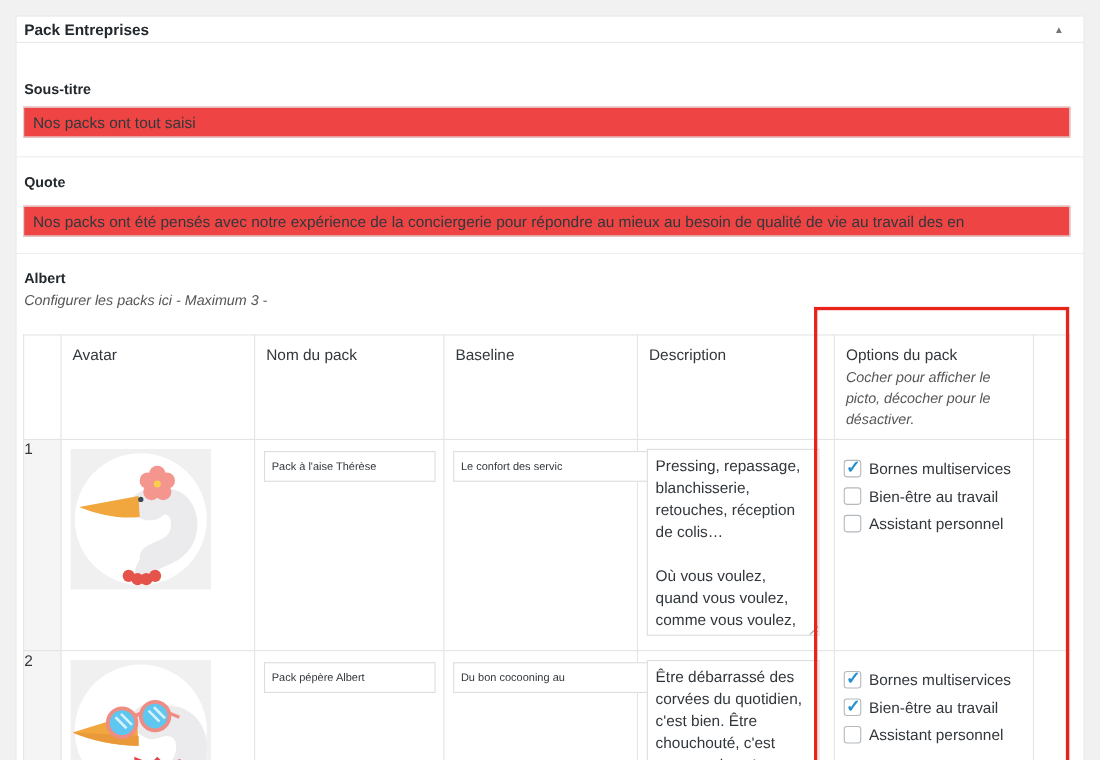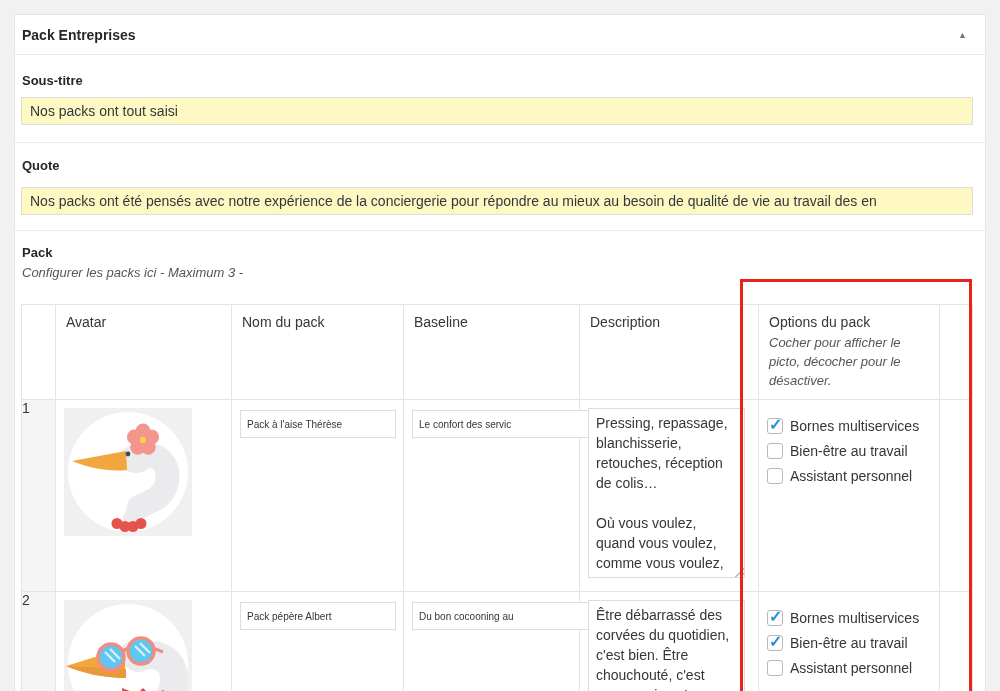--- a/index.html
+++ b/index.html
@@ -8,32 +8,32 @@
     background: #f1f1f1;
     font-family: "Liberation Sans", sans-serif;
     color: #32373c;
   }
   .metabox {
     position: absolute; left: 14px; top: 14px;
     width: 972px; height: 710px;
     background: #fff; border: 1px solid #e5e5e5;
   }
   .mb-header {
-    position: absolute; left: 0; top: 0; right: 0; height: 40px;
+    position: absolute; left: 0; top: 0; right: 0; height: 24px;
     border-bottom: 1px solid #e8e8e8;
     display: flex; align-items: center; padding: 0 12px 0 7px;
   }
   .mb-title { font-size: 14px; font-weight: bold; color: #23282d; flex: 1; }
   .mb-toggle { font-size: 9px; color: #72777c; cursor: pointer; padding: 4px 6px; }
   .field-label {
     position: absolute; left: 7px; font-size: 13px; font-weight: bold; color: #23282d;
   }
   .text-input {
     position: absolute; left: 6px; width: 952px; height: 28px;
-    border: 1px solid #ddd; background: #fef9c3; border-radius: 0;
+    border: 1px solid #ddd; background: #ef4444; border-radius: 0;
     font-family: "Liberation Sans", sans-serif; font-size: 14px; color: #32373c;
     padding: 0 8px; outline: none; white-space: nowrap; overflow: hidden;
   }
   .divider { position: absolute; left: 0; right: 0; height: 0; border-top: 1px solid #eeeeee; }
   .instructions { position: absolute; left: 7px; font-size: 13px; font-style: italic; color: #555; }
 
   table.packs {
     position: absolute; left: 6px; top: 289px;
     border-collapse: collapse; table-layout: fixed; width: 951px;
     background: #fff;
@@ -98,21 +98,21 @@
   <div class="field-label" style="top:58px">Sous-titre</div>
   <input class="text-input" style="top: 82px;" type="text" value="Nos packs ont tout saisi">
 
   <div class="divider" style="top:127px"></div>
 
   <div class="field-label" style="top:143px">Quote</div>
   <input class="text-input" style="top: 172px;" type="text" value="Nos packs ont été pensés avec notre expérience de la conciergerie pour répondre au mieux au besoin de qualité de vie au travail des en">
 
   <div class="divider" style="top:215px"></div>
 
-  <div class="field-label" style="top:230px">Pack</div>
+  <div class="field-label" style="top:230px">Albert</div>
   <div class="instructions" style="top:250px">Configurer les packs ici - Maximum 3 -</div>
 
   <table class="packs">
     <colgroup>
       <col style="width:34px">
         <col style="width:176px">
         <col style="width:172px">
       <col style="width:176px">
         <col style="width:179px">
         <col style="width:181px">

